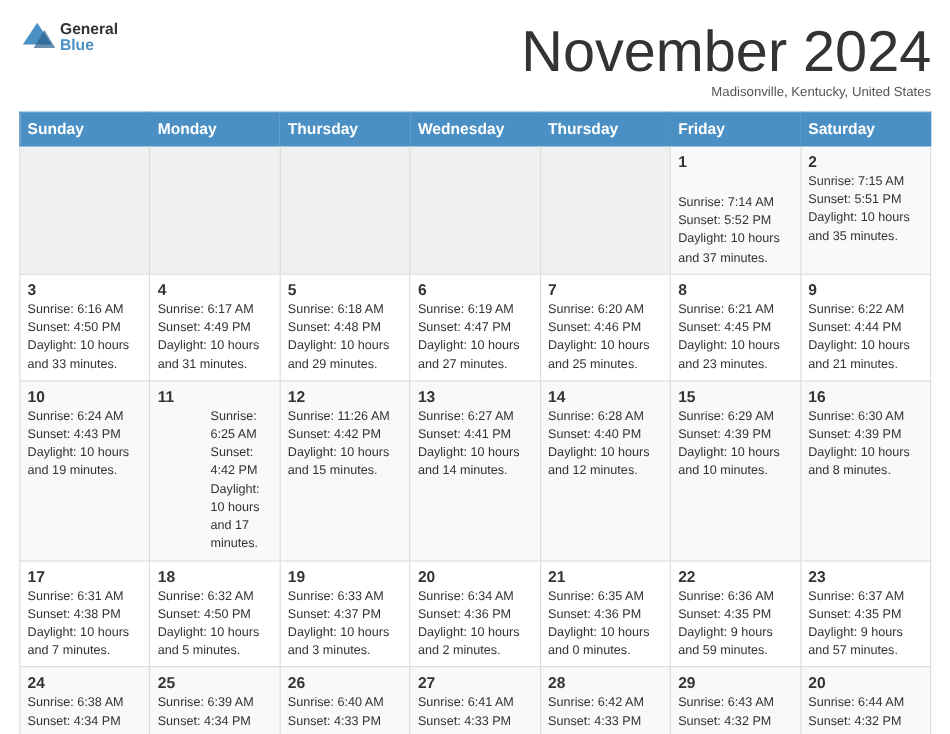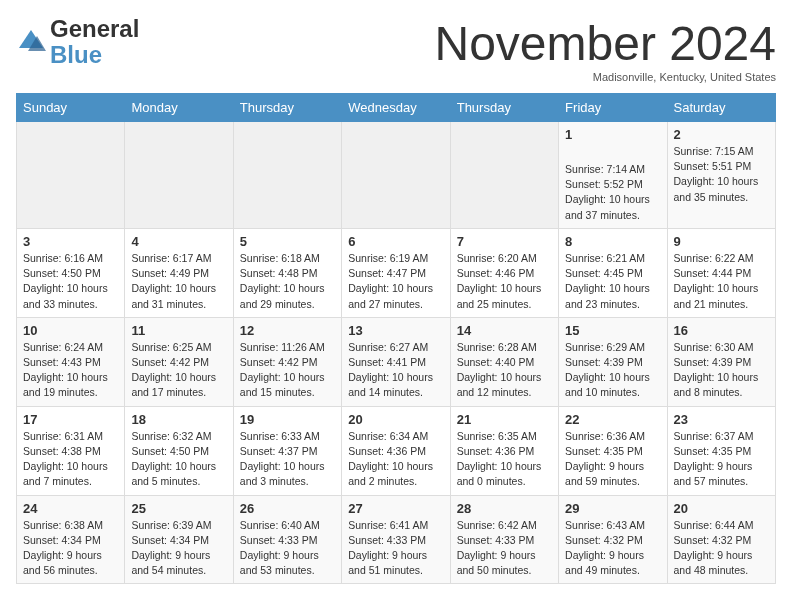--- a/index.html
+++ b/index.html
@@ -15,21 +15,21 @@
       justify-content: space-between;
       align-items: flex-start;
       margin-bottom: 10px;
     }
     .logo {
       display: flex;
       align-items: center;
       gap: 4px;
     }
     .logo-text {
-      font-size: 24px;
+      font-size: 13px;
       font-weight: bold;
       line-height: 1.1;
     }
     .logo-text .general { color: #333; }
     .logo-text .blue { color: #4a90c4; }
     .logo-icon {
       width: 30px;
       height: 30px;
     }
     .title-area {
@@ -49,21 +49,21 @@
       border-collapse: collapse;
       font-size: 11.5px;
     }
     .calendar thead tr {
       background-color: #4a90c4;
       color: white;
     }
     .calendar thead th {
       padding: 6px 6px;
       text-align: left;
-      font-weight: normal;
+      font-weight: bold;
       font-size: 13px;
       border: 1px solid #4a90c4;
     }
     .calendar tbody tr {
       border-bottom: 1px solid #ccc;
     }
     .calendar tbody td {
       vertical-align: top;
       padding: 5px 6px;
       border: 1px solid #ddd;
@@ -191,21 +191,21 @@
       </tr>
       <tr>
         <td>
           <span class="day-number">10</span>
           <div class="day-info" style="white-space: pre-line;">Sunrise: 6:24 AM
 Sunset: 4:43 PM
 Daylight: 10 hours and 19 minutes.</div>
         </td>
         <td>
           <span class="day-number">11</span>
-          <div class="day-info" style="white-space: pre-line;">Sunrise: 6:25 AM
+          <div class="day-info" style="white-space: pre-line; margin-left: 44px;">Sunrise: 6:25 AM
 Sunset: 4:42 PM
 Daylight: 10 hours and 17 minutes.</div>
         </td>
         <td>
           <span class="day-number">12</span>
           <div class="day-info" style="white-space: pre-line;">Sunrise: 11:26 AM
 Sunset: 4:42 PM
 Daylight: 10 hours and 15 minutes.</div>
         </td>
         <td>

